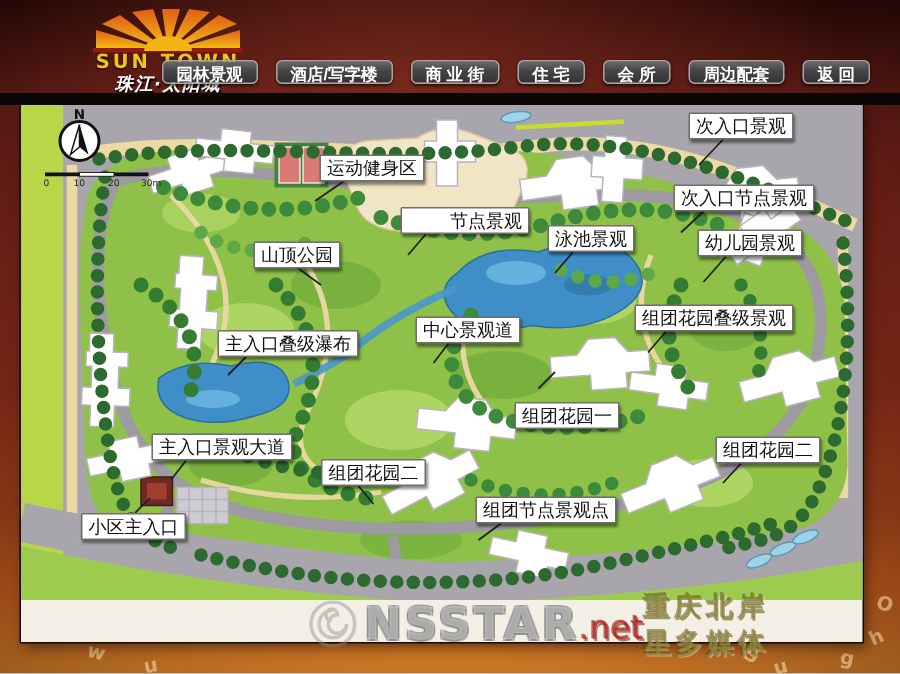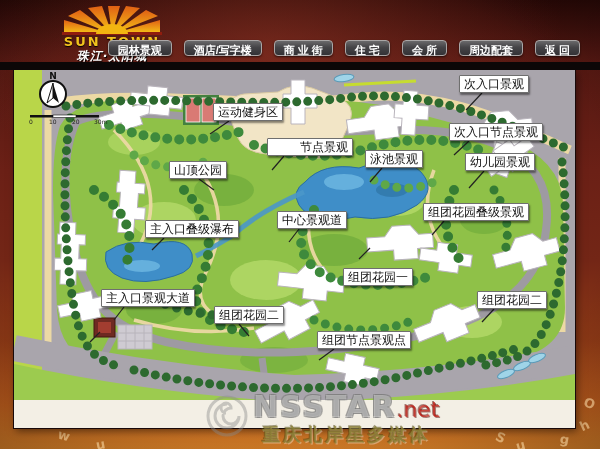--- a/index.html
+++ b/index.html
@@ -47,21 +47,21 @@
     position:absolute; background:#ffffff; border:1px solid #6f6f6f;
     color:#111; font-size:12px; font-weight:normal; line-height:14px;
     padding:1px 4px; white-space:nowrap; border-radius:1px;
     box-shadow:1px 2px 2px rgba(0,0,0,.45); z-index:5;
   }
 
   
   .watermark { position:absolute; left:205px; top:392px; width:310px; z-index:6;
     display:flex; align-items:flex-start; gap:4px; pointer-events:none; }
   .wm-swirl { opacity:.6; margin-top:2px; }
-  .wm-texts { display:flex; flex-direction:column; align-items:center; }
+  .wm-texts { display:flex; flex-direction:row; align-items:center; }
   .wm-main { font-size:30px; font-weight:bold; letter-spacing:2px; line-height:30px;
     color:rgba(235,235,235,.42);
     text-shadow:-1px -1px 0 rgba(120,120,120,.55), 1px 1px 0 rgba(120,120,120,.55),
                 -1px 1px 0 rgba(120,120,120,.55), 1px -1px 0 rgba(120,120,120,.55); }
   .wm-net { font-size:22px; color:rgba(200,35,25,.75);
     text-shadow:-1px -1px 0 rgba(90,10,5,.5), 1px 1px 0 rgba(90,10,5,.5); }
   .wm-caption { font-size:18px; font-weight:bold; letter-spacing:3px; margin-top:1px;
     color:rgba(140,130,55,.8);
     text-shadow:-1px -1px 0 rgba(80,70,20,.5), 1px 1px 0 rgba(255,255,255,.35); }
 
@@ -285,20 +285,21 @@
     <div class="map-label" style="left:451px; top:83px;">幼儿园景观</div>
     <div class="map-label" style="left:155px; top:91px;">山顶公园</div>
     <div class="map-label" style="left:263px; top:141px;">中心景观道</div>
     <div class="map-label" style="left:131px; top:150px;">主入口叠级瀑布</div>
     <div class="map-label" style="left:409px; top:133px;">组团花园叠级景观</div>
     <div class="map-label" style="left:329px; top:186px;margin-top:12px;">组团花园一</div>
     <div class="map-label" style="left:463px; top:221px;">组团花园二</div>
     <div class="map-label" style="left:87px; top:219px;">主入口景观大道</div>
     <div class="map-label" style="left:200px; top:236px;">组团花园二</div>
     <div class="map-label" style="left:303px; top:261px;">组团节点景观点</div>
+    <div class="map-label" style="left:40px; top:272px;">小区主入口</div>
   </div>
 
   <div class="watermark">
     <svg class="wm-swirl" width="44" height="44" viewBox="0 0 44 44">
       <circle cx="22" cy="22" r="19" fill="none" stroke="#8a8a8a" stroke-width="3" opacity="0.7"></circle>
       <path d="M22,10 a12,12 0 1 0 12,12 a8,8 0 1 1 -8,-8 a5,5 0 1 0 -5,5" fill="none" stroke="#8a8a8a" stroke-width="3" opacity="0.7"></path>
     </svg>
     <div class="wm-texts">
       <div>
         <span class="wm-main">NSSTAR</span><span class="wm-net">.net</span>

